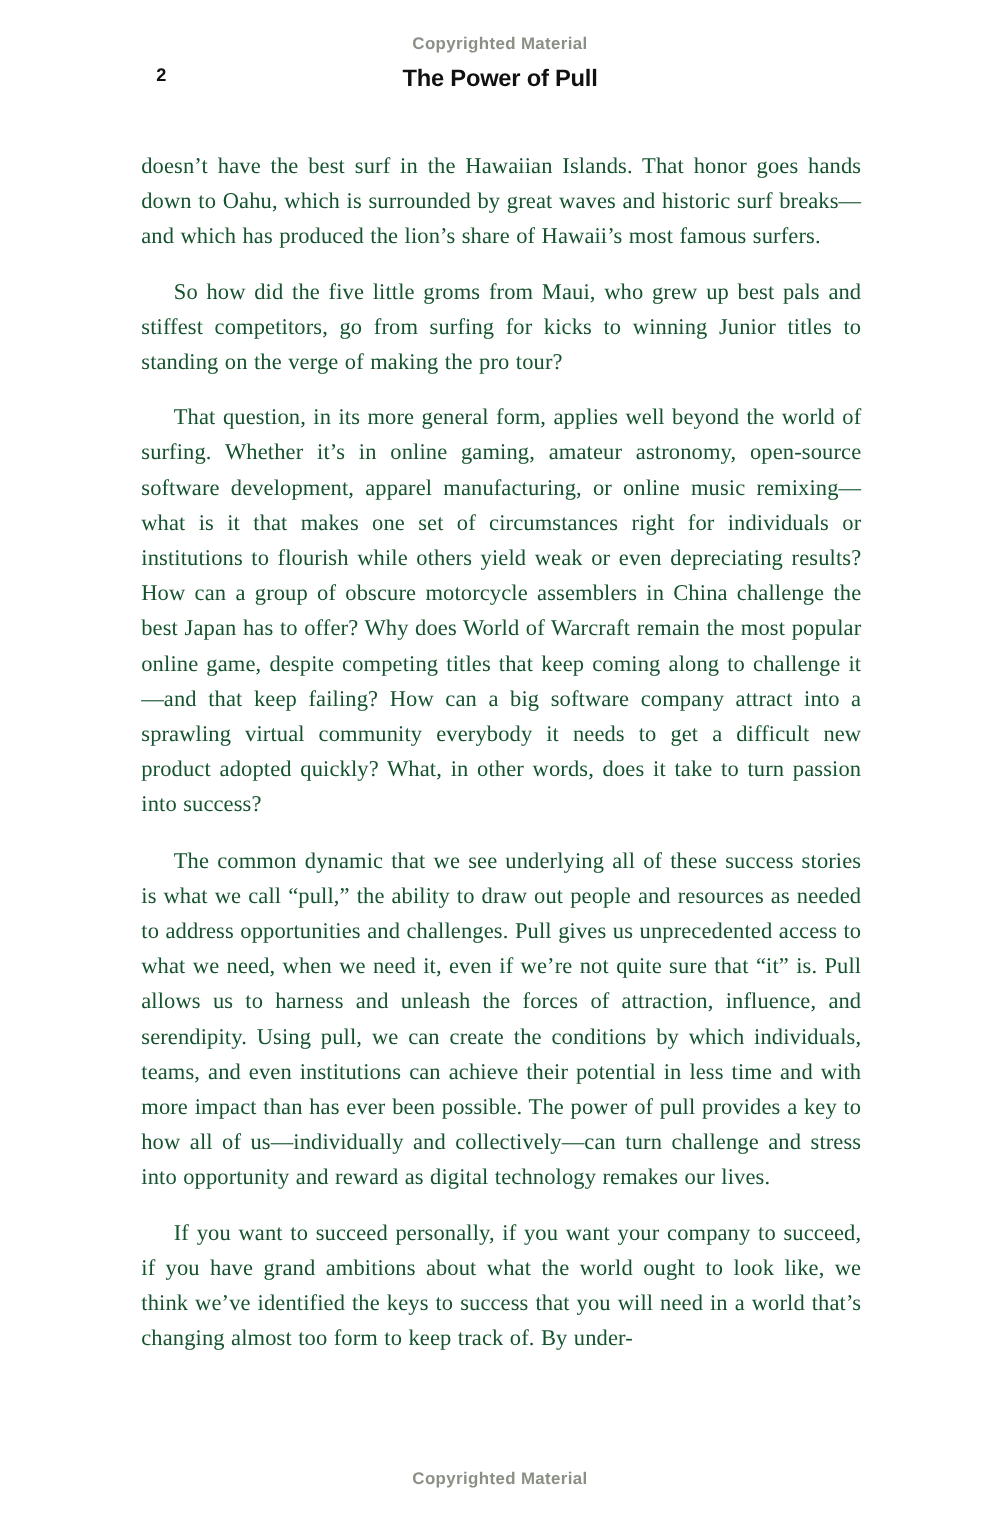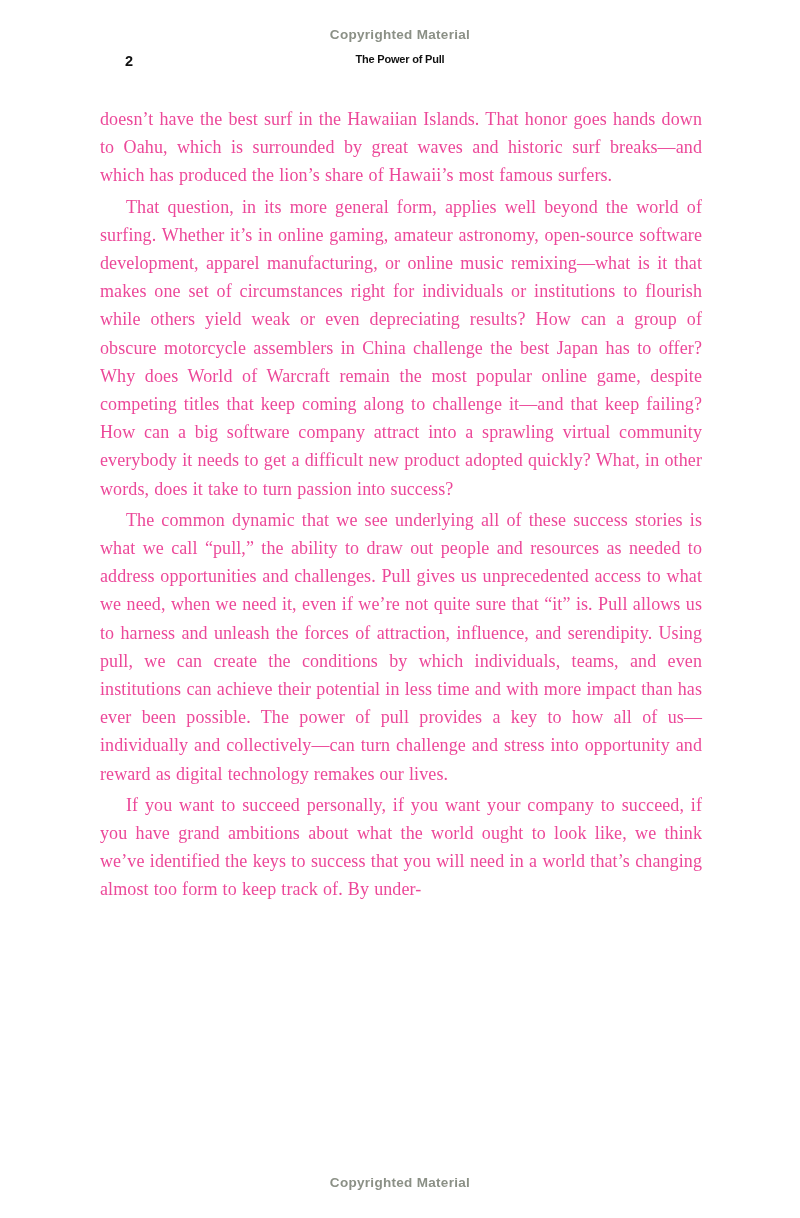--- a/index.html
+++ b/index.html
@@ -43,58 +43,59 @@
     font-family: "Liberation Sans", sans-serif;
     font-weight: bold;
     font-size: 14.5px;
     color: #111111;
   }
   .book-title {
     display: block;
     text-align: center;
     font-family: "Liberation Sans", sans-serif;
     font-weight: bold;
-    font-size: 11px;
+    font-size: 19px;
     letter-spacing: -0.2px;
     color: #111111;
   }
   .body-text {
     position: absolute;
     top: 102px;
     left: 97px;
     width: 608px;
   }
   .para {
-    margin: 3px;
+    margin: 16px;
     font-family: "Liberation Serif", serif;
     font-size: 18px;
     line-height: 28.2px;
     text-align: justify;
     letter-spacing: 0.1px;
     word-spacing: 0.5px;
-    color: #ec4899;
+    color: #14532d;
   }
   .para.indent {
     text-indent: 26px;
   }
 </style>
 </head>
 <body>
 
 <div class="page">
 
   <div class="copyright top">Copyrighted Material</div>
 
   <div class="running-head">
     <span class="page-number">2</span>
     <span class="book-title">The Power of Pull</span>
   </div>
 
   <div class="body-text">
     <p class="para">doesn’t have the best surf in the Hawaiian Islands. That honor goes hands down to Oahu, which is surrounded by great waves and historic surf breaks—and which has produced the lion’s share of Hawaii’s most famous surfers.</p>
+    <p class="para indent">So how did the five little groms from Maui, who grew up best pals and stiffest competitors, go from surfing for kicks to winning Junior titles to standing on the verge of making the pro tour?</p>
     <p class="para indent">That question, in its more general form, applies well beyond the world of surfing. Whether it’s in online gaming, amateur astronomy, open-source software development, apparel manufacturing, or online music remixing—what is it that makes one set of circumstances right for individuals or institutions to flourish while others yield weak or even depreciating results? How can a group of obscure motorcycle assemblers in China challenge the best Japan has to offer? Why does World of Warcraft remain the most popular online game, despite competing titles that keep coming along to challenge it—and that keep failing? How can a big software company attract into a sprawling virtual community everybody it needs to get a difficult new product adopted quickly? What, in other words, does it take to turn passion into success?</p>
     <p class="para indent">The common dynamic that we see underlying all of these success stories is what we call “pull,” the ability to draw out people and resources as needed to address opportunities and challenges. Pull gives us unprecedented access to what we need, when we need it, even if we’re not quite sure that “it” is. Pull allows us to harness and unleash the forces of attraction, influence, and serendipity. Using pull, we can create the conditions by which individuals, teams, and even institutions can achieve their potential in less time and with more impact than has ever been possible. The power of pull provides a key to how all of us—individually and collectively—can turn challenge and stress into opportunity and reward as digital technology remakes our lives.</p>
     <p class="para indent">If you want to succeed personally, if you want your company to succeed, if you have grand ambitions about what the world ought to look like, we think we’ve identified the keys to success that you will need in a world that’s changing almost too form to keep track of. By under-</p>
   </div>
 
   <div class="copyright bottom">Copyrighted Material</div>
 
 </div>
 
 </body></html>

